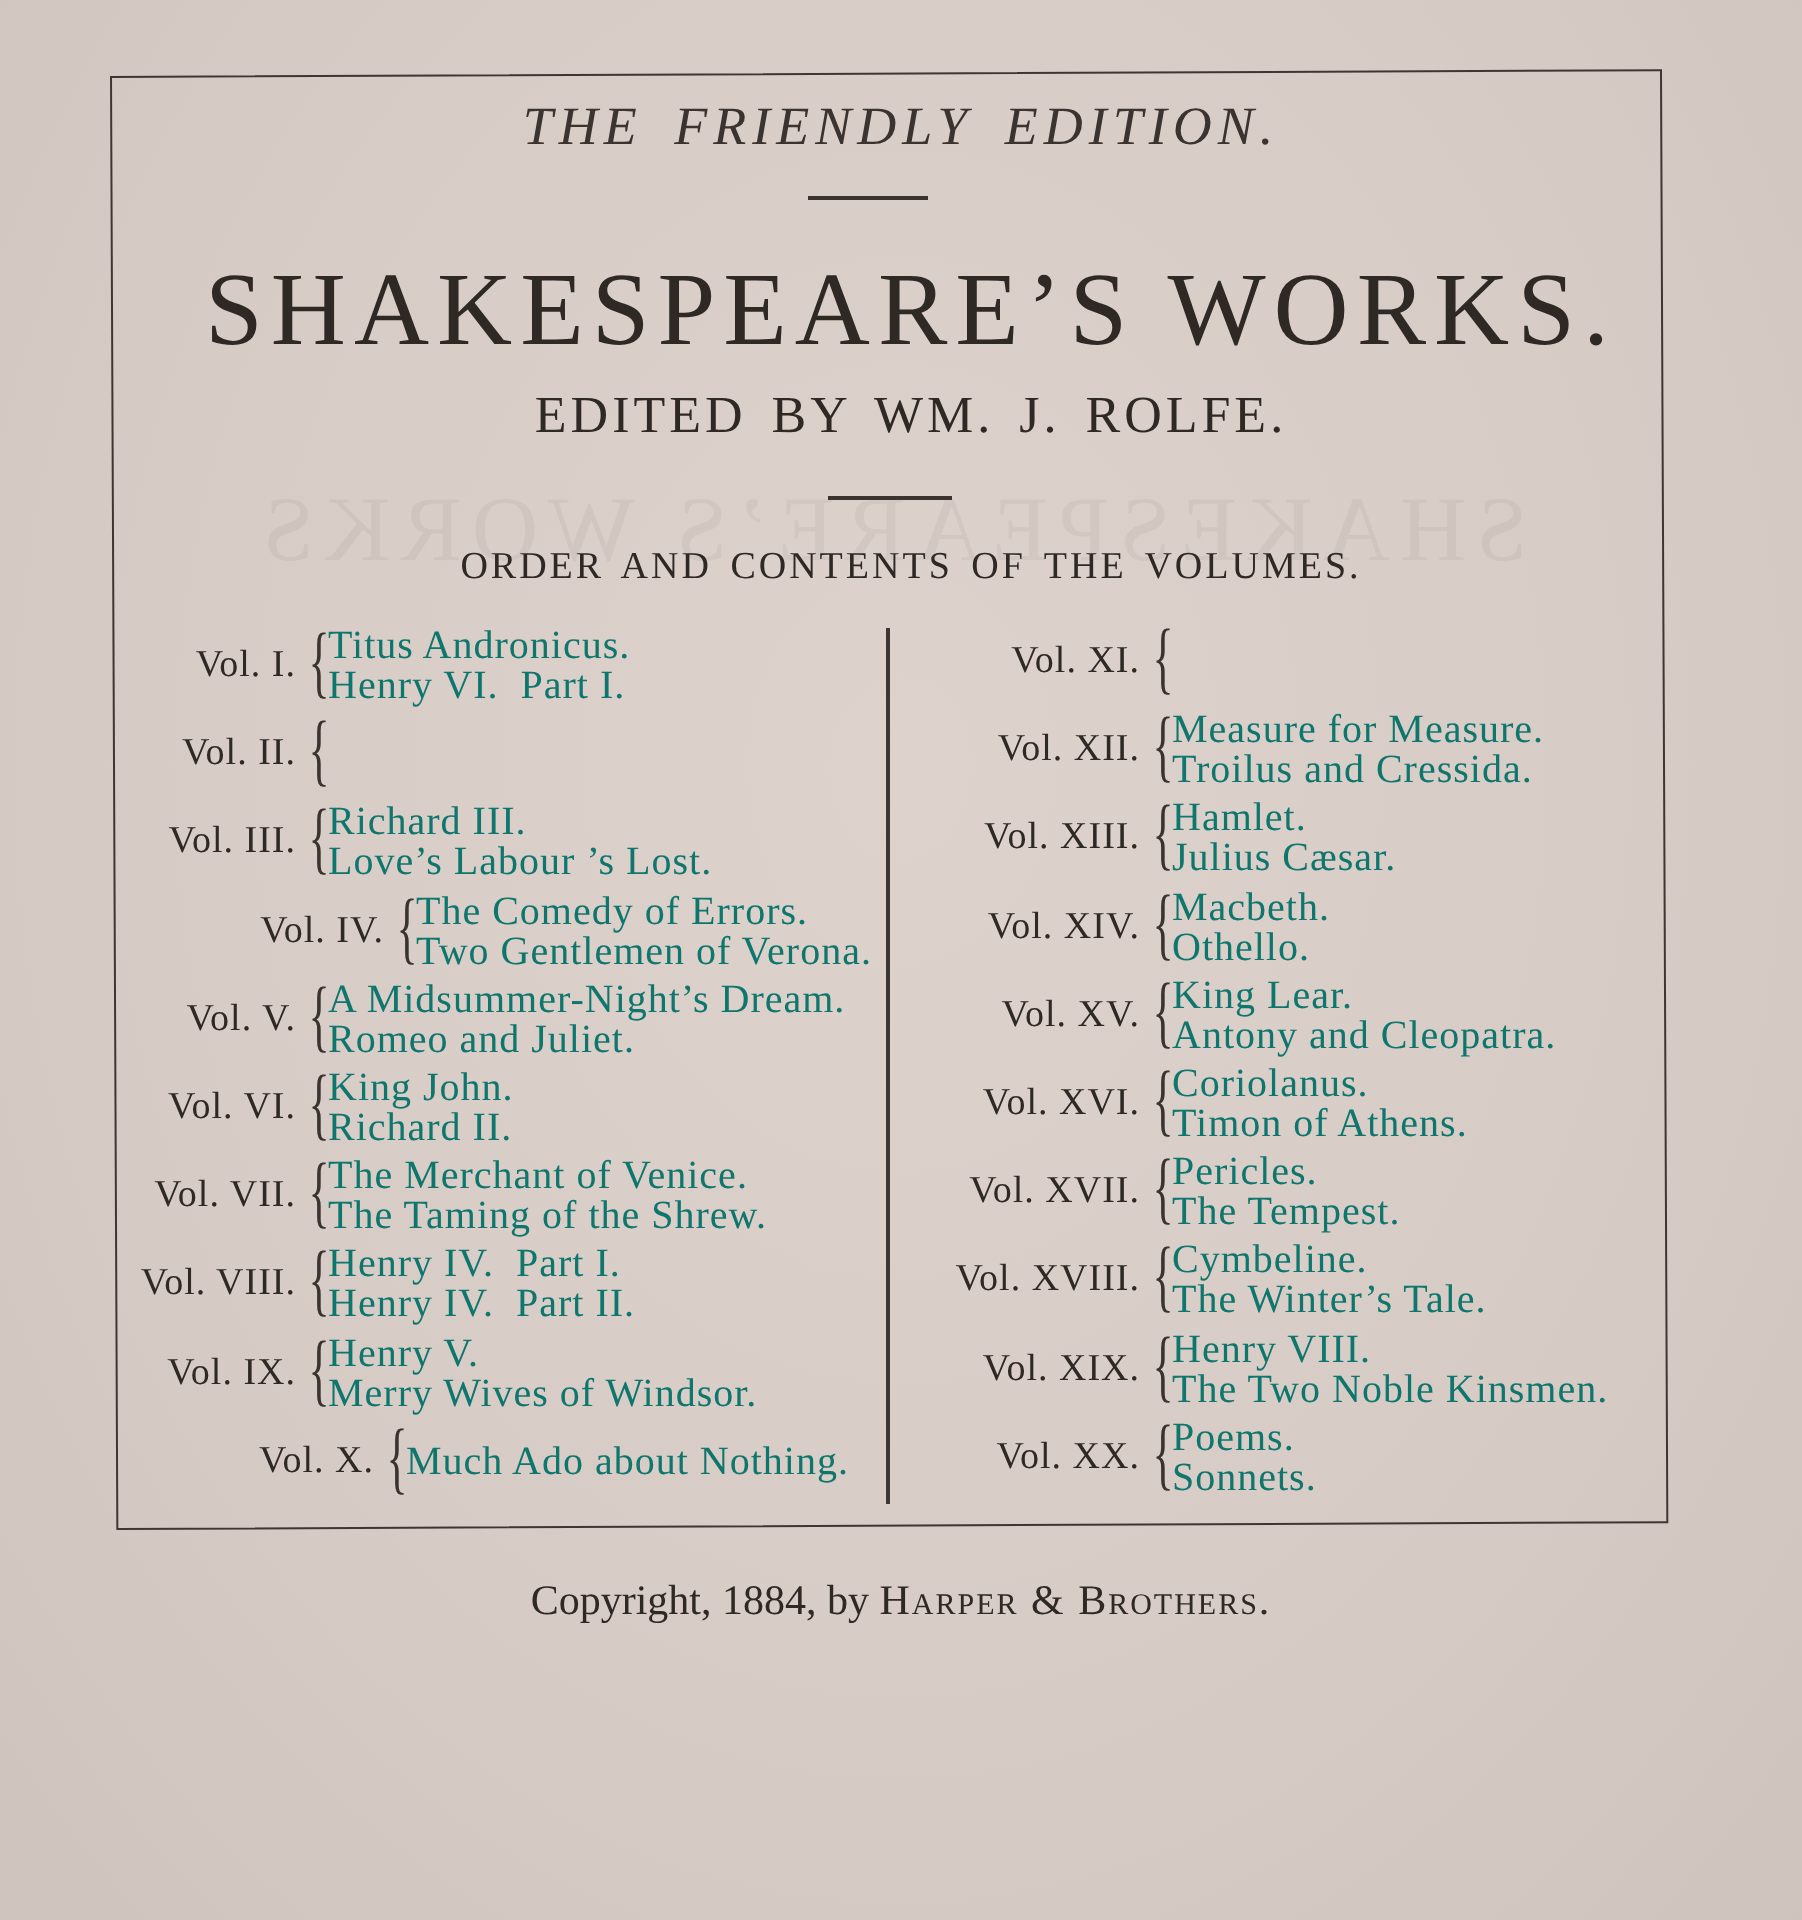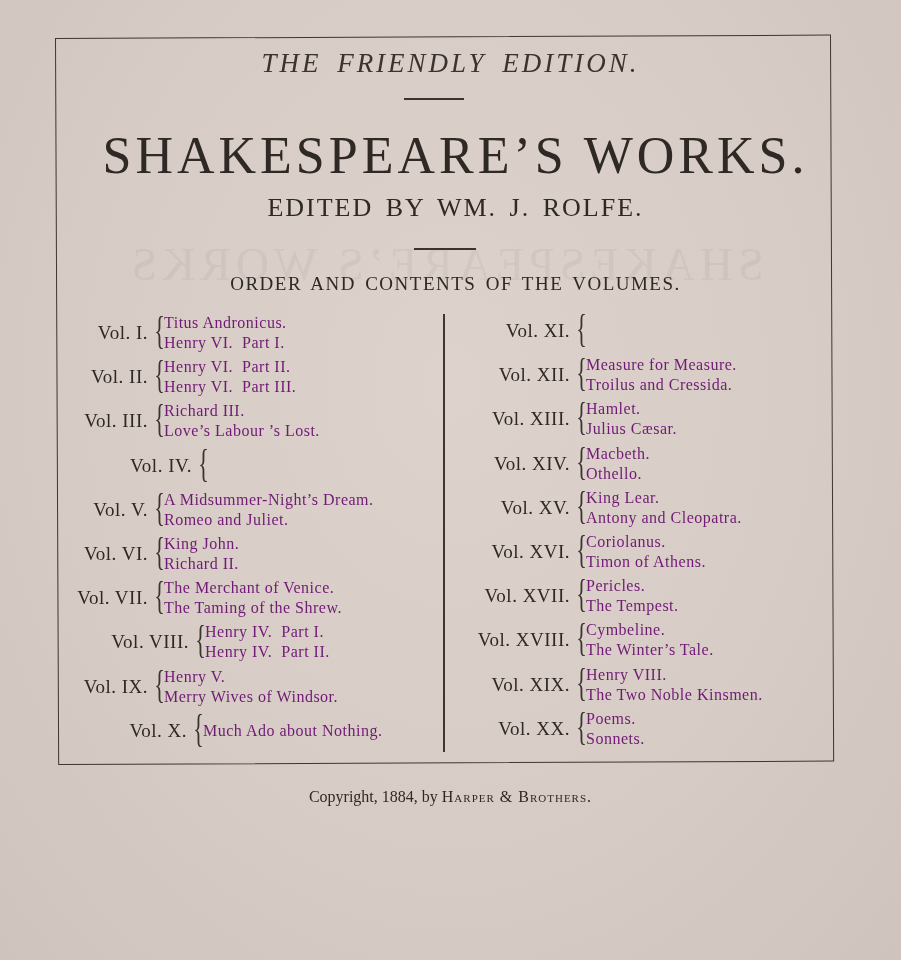--- a/index.html
+++ b/index.html
@@ -117,32 +117,32 @@
       transform: scaleX(0.55);
       color: #3a3330;
       width: 10px;
       text-align: center;
       margin-right: 2px;
       margin-top: -4px;
     }
     .vol .plays {
       display: flex;
       flex-direction: column;
-      font-size: 16px;
+      font-size: 20px;
       line-height: 20px;
-      color: #701a75;
+      color: #0f766e;
       letter-spacing: 0.5px;
       white-space: nowrap;
     }
     .copyright {
       position: absolute;
       top: 788px;
       left: 0; right: 0;
       text-align: center;
-      font-size: 16px;
+      font-size: 21px;
       color: #2f2926;
       padding-left: 0px;
     }
     .copyright .sc {
       font-variant: small-caps;
       letter-spacing: 1px;
     }
   </style>
 </head>
 <body>
@@ -165,36 +165,36 @@
       <div class="label" style="width: 148px;">Vol. I.</div>
       <div class="brace">{</div>
       <div class="plays">
         <span style="white-space: pre;">Titus Andronicus.</span>
         <span style="white-space: pre;">Henry VI.  Part I.</span>
       </div>
     </div>
     <div class="vol" style="top: 355.2px; left: 0px;">
       <div class="label" style="width: 148px;">Vol. II.</div>
       <div class="brace">{</div>
-      <div class="plays">
-        <span style="white-space: pre;">Henry VI.  Part II.</span>
-        <span style="white-space: pre;">Henry VI.  Part III.</span>
-      </div>
     </div>
     <div class="vol" style="top: 399.4px; left: 0px;">
       <div class="label" style="width: 148px;">Vol. III.</div>
       <div class="brace">{</div>
       <div class="plays">
         <span style="white-space: pre;">Richard III.</span>
         <span style="white-space: pre;">Love’s Labour ’s Lost.</span>
       </div>
     </div>
     <div class="vol" style="top: 443.6px; left: 0px; padding-left: 44px;">
       <div class="label" style="width: 148px;">Vol. IV.</div>
       <div class="brace">{</div>
+      <div class="plays">
+        <span style="white-space: pre;">The Comedy of Errors.</span>
+        <span style="white-space: pre;">Two Gentlemen of Verona.</span>
+      </div>
     </div>
     <div class="vol" style="top: 487.8px; left: 0px;">
       <div class="label" style="width: 148px;">Vol. V.</div>
       <div class="brace">{</div>
       <div class="plays">
         <span style="white-space: pre;">A Midsummer-Night’s Dream.</span>
         <span style="white-space: pre;">Romeo and Juliet.</span>
       </div>
     </div>
     <div class="vol" style="top: 532px; left: 0px;">
@@ -207,21 +207,21 @@
     </div>
     <div class="vol" style="top: 576.2px; left: 0px;">
       <div class="label" style="width: 148px;">Vol. VII.</div>
       <div class="brace">{</div>
       <div class="plays">
         <span style="white-space: pre;">The Merchant of Venice.</span>
         <span style="white-space: pre;">The Taming of the Shrew.</span>
       </div>
     </div>
     <div class="vol" style="top: 620.4px; left: 0px;">
-      <div class="label" style="width: 148px; padding-left: 41px;">Vol. VIII.</div>
+      <div class="label" style="width: 148px;">Vol. VIII.</div>
       <div class="brace">{</div>
       <div class="plays">
         <span style="white-space: pre;">Henry IV.  Part I.</span>
         <span style="white-space: pre;">Henry IV.  Part II.</span>
       </div>
     </div>
     <div class="vol" style="top: 664.6px; left: 0px;">
       <div class="label" style="width: 148px;">Vol. IX.</div>
       <div class="brace">{</div>
       <div class="plays">

